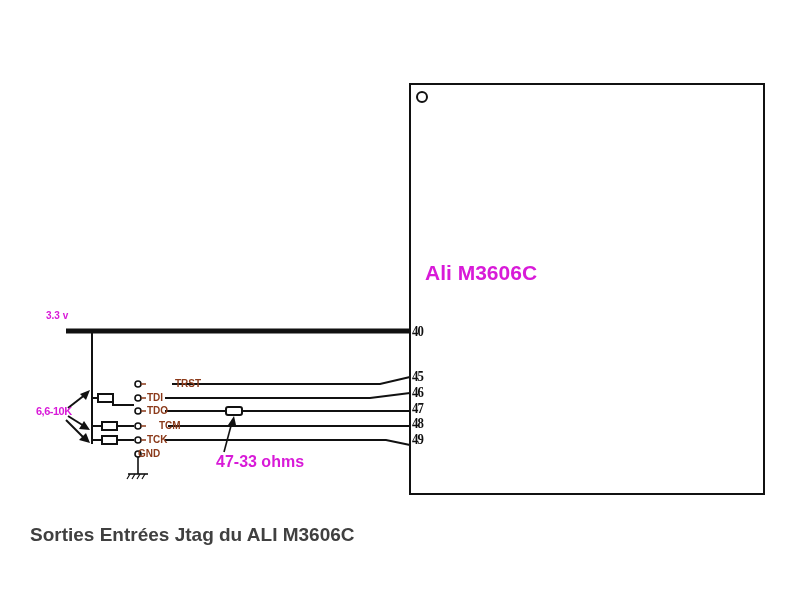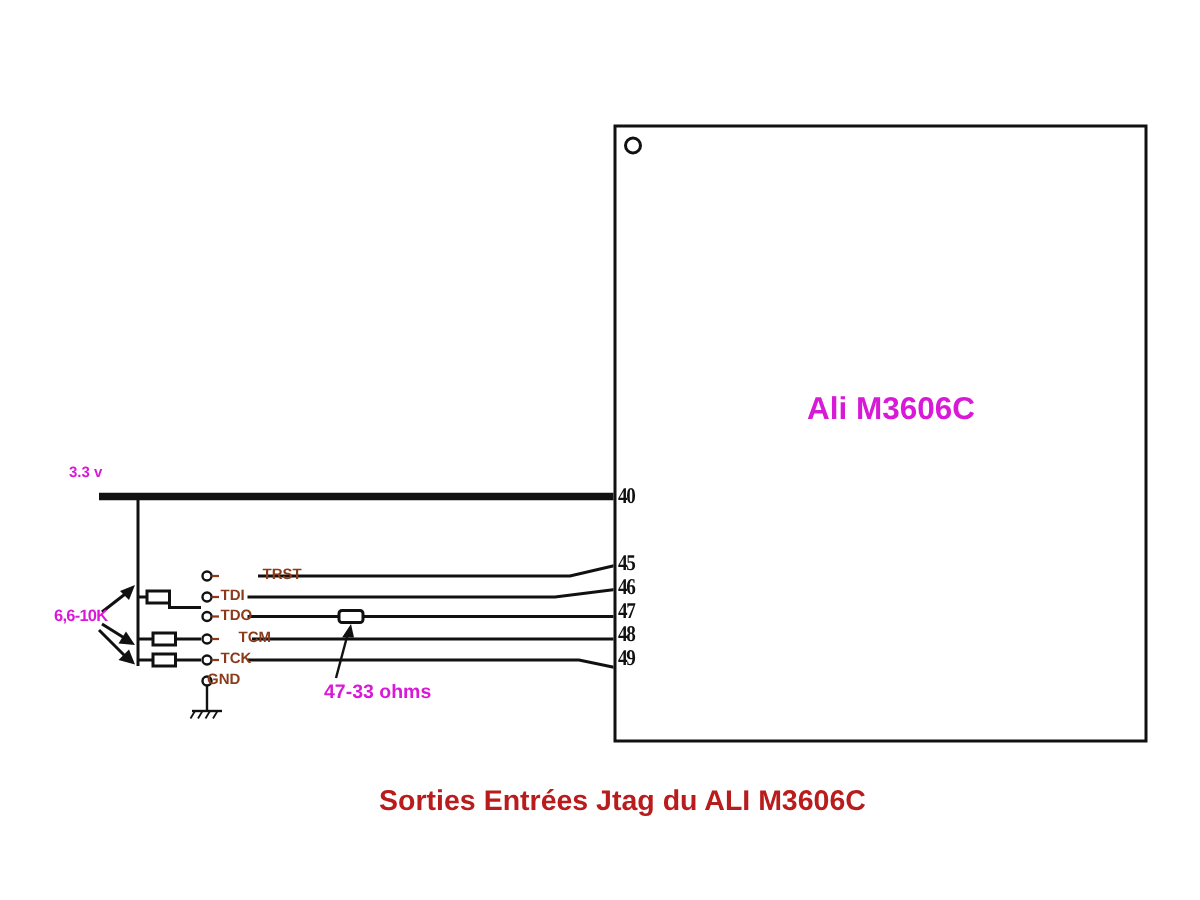--- a/index.html
+++ b/index.html
@@ -1,24 +1,24 @@
 <!DOCTYPE html>
 <html><head>
 <meta charset="utf-8">
 <style>
   html, body { margin: 0; padding: 0; background: #ffffff; }
   body { width: 800px; height: 600px; position: relative; overflow: hidden; font-family: "Liberation Sans", sans-serif; }
   svg.wires { position: absolute; left: 0; top: 0; width: 800px; height: 600px; }
   .chip { position: absolute; left: 409px; top: 83px; width: 356px; height: 412px; border: 2px solid #111; box-sizing: border-box; background: #fff; }
   .chip-dot { position: absolute; left: 5px; top: 6px; width: 8px; height: 8px; border: 2px solid #111; border-radius: 50%; }
-  .chip-name { position: absolute; left: 0; width: 100%; top: 176px; text-align: center; color: #d81ad8; font-weight: bold; font-size: 21px; padding-left: 14px; box-sizing: border-box; }
+  .chip-name { position: absolute; left: 0; width: 100%; top: 176px; color: #d81ad8; font-weight: bold; font-size: 21px; padding-left: 14px; box-sizing: border-box; }
   .pin-num { position: absolute; font-family: "Liberation Serif", serif; font-size: 15px; font-weight: bold; color: #111; letter-spacing: -1px; line-height: 14px; transform: scaleX(0.85); transform-origin: left; }
   .jtag-label { position: absolute; font-size: 10px; font-weight: bold; color: #8b3a1a; line-height: 10px; }
   .mag { position: absolute; color: #d81ad8; font-weight: bold; }
-  .caption { position: absolute; left: 0; width: 800px; top: 524px; text-align: center; font-size: 19px; font-weight: bold; color: #b91c1c; padding-left: 30px; box-sizing: border-box; }
+  .caption { position: absolute; left: 0; width: 800px; top: 524px; text-align: left; font-size: 19px; font-weight: bold; color: #404040; padding-left: 30px; box-sizing: border-box; }
 </style>
 </head>
 <body>
 
 <svg class="wires" viewBox="0 0 800 600">
 
   <line x1="66" y1="331" x2="410" y2="331" stroke="#111" stroke-width="5"></line>
 
   <line x1="92" y1="331" x2="92" y2="444" stroke="#111" stroke-width="2"></line>
 
@@ -89,15 +89,15 @@
 <div class="mag" style="left:46px; top:310px; font-size:10px;">3.3 v</div>
 
 <div class="jtag-label" style="left:146px; top:379px;margin-left:29px;">TRST</div>
 <div class="jtag-label" style="left:147px; top:393px;text-align:right;">TDI</div>
 <div class="jtag-label" style="left:147px; top:406px;">TDO</div>
 <div class="jtag-label" style="left:159px; top:421px;">TCM</div>
 <div class="jtag-label" style="left:147px; top:435px;">TCK</div>
 <div class="jtag-label" style="left:138px; top:449px;">GND</div>
 
 <div class="mag" style="left:36px; top:405px; font-size:11px; letter-spacing:-0.5px;">6,6-10K</div>
-<div class="mag" style="left:216px; top:453px; font-size:13px;">47-33 ohms</div>
+<div class="mag" style="left:216px; top:453px; font-size:16px;">47-33 ohms</div>
 
 <div class="caption">Sorties Entrées Jtag du ALI M3606C</div>
 
 </body></html>

